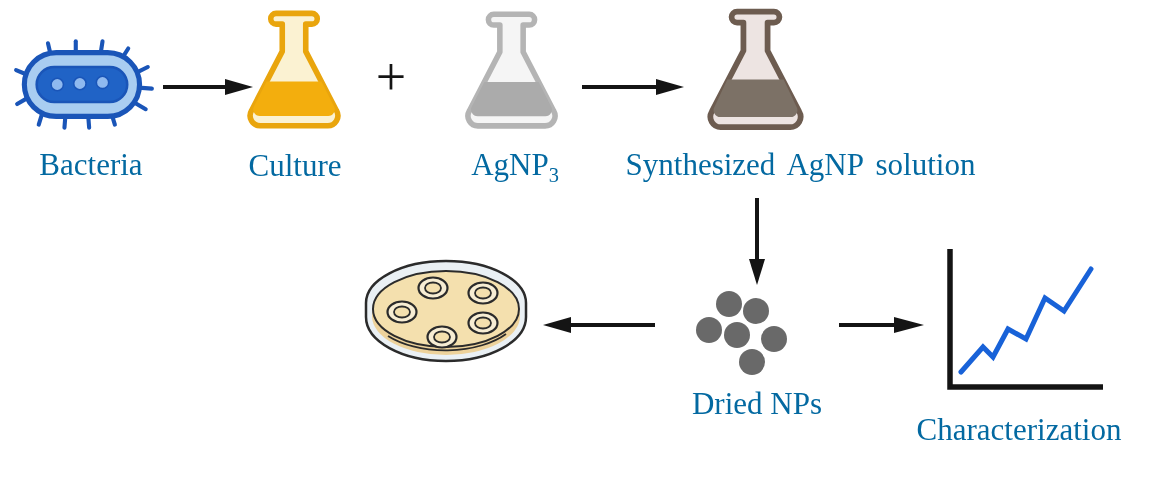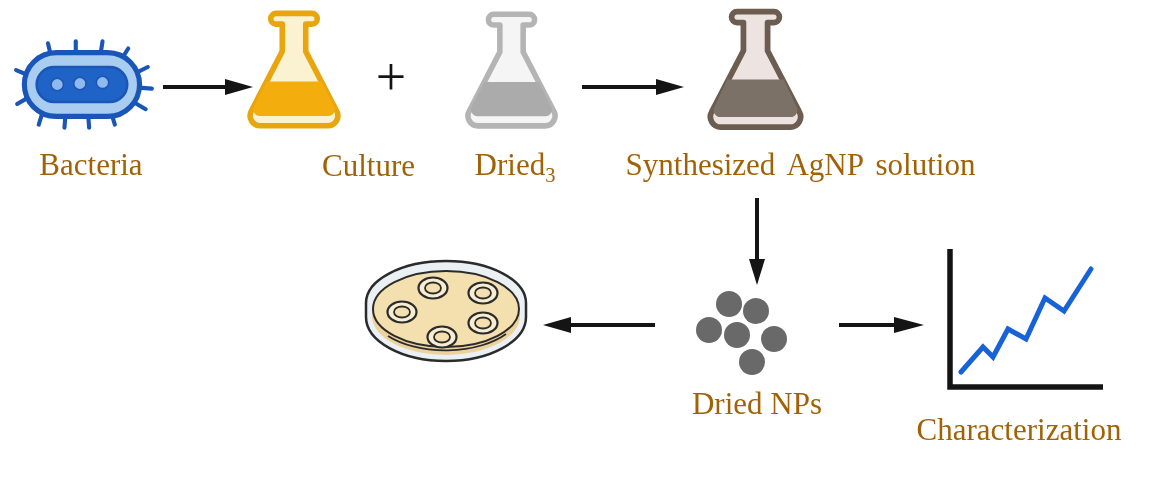--- a/index.html
+++ b/index.html
@@ -9,25 +9,25 @@
     background:#ffffff;
     font-family:"Liberation Serif", serif;
     overflow:hidden;
   }
   .abs{position:absolute;}
   .label{
     position:absolute;
     text-align:center;
     font-size:31px;
     line-height:1.18;
-    color:#a16207;
+    color:#0369a1;
     white-space:nowrap;
   }
   .label .line{display:block;}
-  #label-culture{line-height:37px;text-align:right;}
+  #label-culture{line-height:37px;}
   #label-antimicrobial{line-height:39px;}
   #label-agnp-solution{word-spacing:5px;}
   #plus-sign{
     position:absolute;
     left:362px;top:50px;width:58px;
     font-size:54px;line-height:1;
     text-align:center;color:#141414;
     font-family:"Liberation Serif", serif;
   }
   sub.formula-sub{font-size:0.66em;}
@@ -90,21 +90,21 @@
     <path d="M25.5 62 L14.5 85.5 a6 6 0 0 0 5.5 9.2 h60 a6 6 0 0 0 5.5 -9.2 L74.5 62 Z" fill="#7C7166"></path>
   </svg>
 
   <div class="label" style="left:11px;top:147px;width:160px">Bacteria</div>
 
   <div class="label" id="label-culture" style="left:175px;top:147px;width:240px">
     <span class="line">Culture</span>
   </div>
 
   <div class="label" style="left:435px;top:147px;width:160px">
-    <span>Dried</span><sub class="formula-sub">3</sub>
+    <span>AgNP</span><sub class="formula-sub">3</sub>
   </div>
 
   <div class="label" id="label-agnp-solution" style="left:588px;top:147px;width:425px">Synthesized AgNP solution</div>
 
   <svg class="abs" style="left:746px;top:198px" width="22" height="88" viewBox="0 0 22 88">
     <line x1="11" y1="0" x2="11" y2="64" stroke-width="4" stroke="#141414"></line>
     <polygon points="11,87 3,61 19,61" fill="#141414"></polygon>
   </svg>
 
   <svg class="abs" style="left:358px;top:253px" width="177" height="124" viewBox="0 0 177 124">

